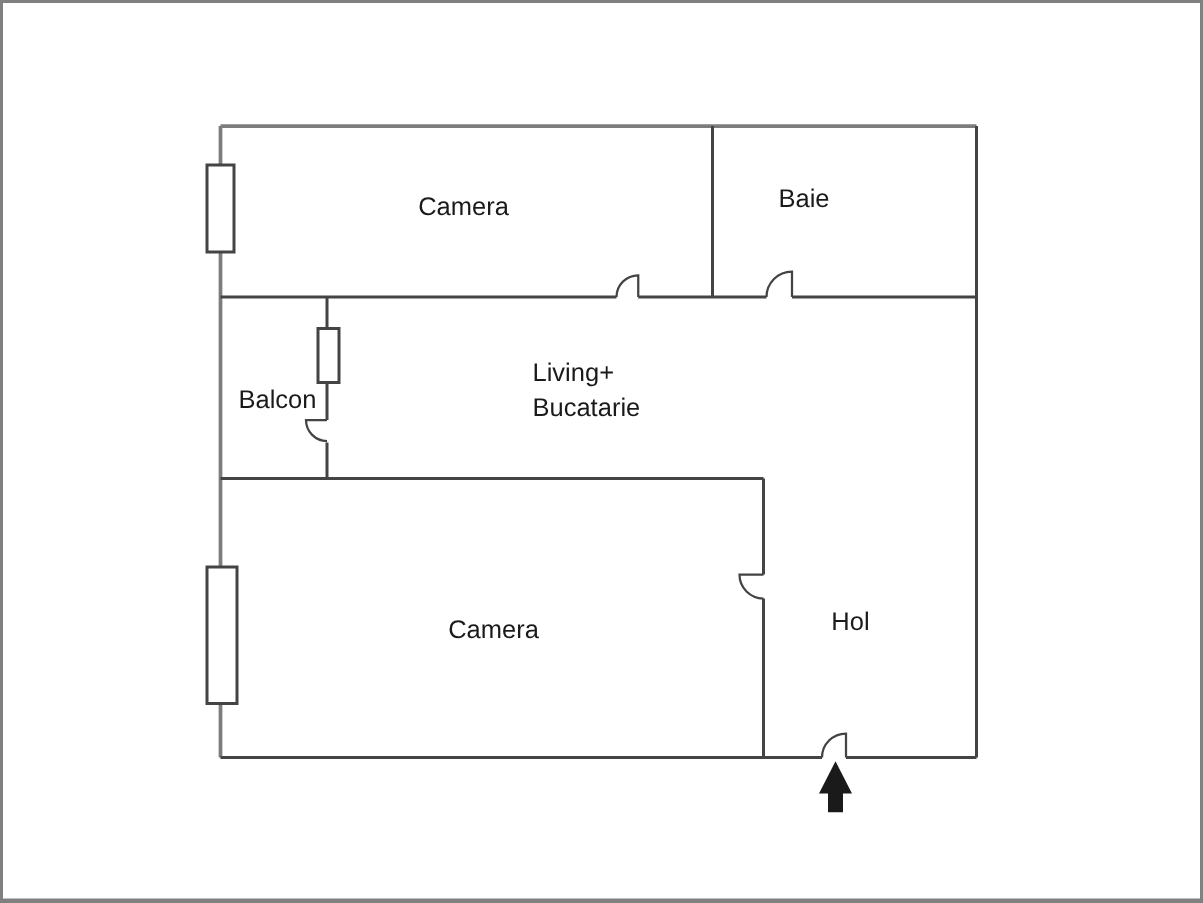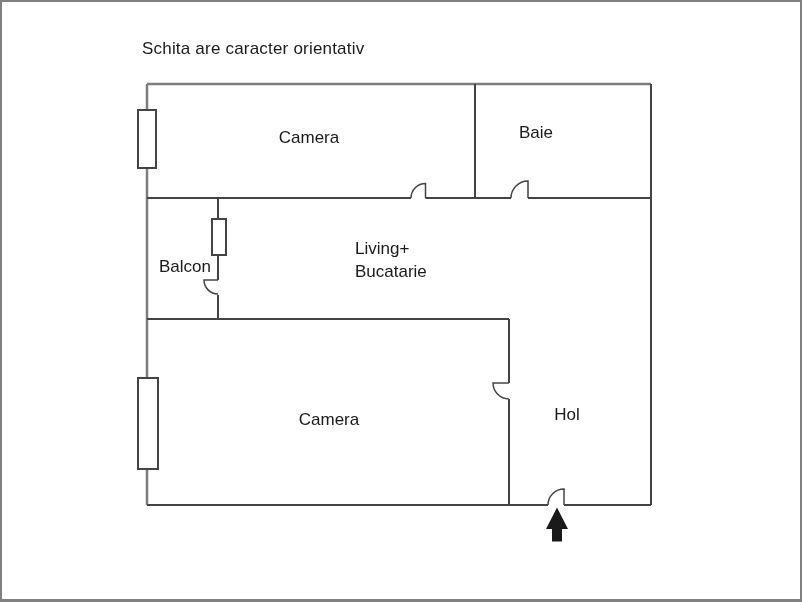--- a/index.html
+++ b/index.html
@@ -43,21 +43,20 @@
     font-family: "Liberation Sans", sans-serif;
     font-size: 17px;
   }
   .arrow { fill: var(--arrow); }
 </style>
 </head>
 <body>
 
 <div class="canvas">
 
-  <div class="plan-title">Schita are caracter orientativ</div>
 
   <svg class="plan-svg" width="802" height="602" viewBox="0 0 802 602">
 
     <path class="outer-gray" d="M145,82 H649"></path>
     <path class="outer-gray" d="M145,82 V503"></path>
     <path class="wall" d="M649,82 V503"></path>
     <path class="wall" d="M145,503 H546 M562,503 H649"></path>
 
     <path class="wall" d="M145,196 H409 M423.5,196 H509 M526,196 H649"></path>
     <path class="wall" d="M473,82 V196"></path>

